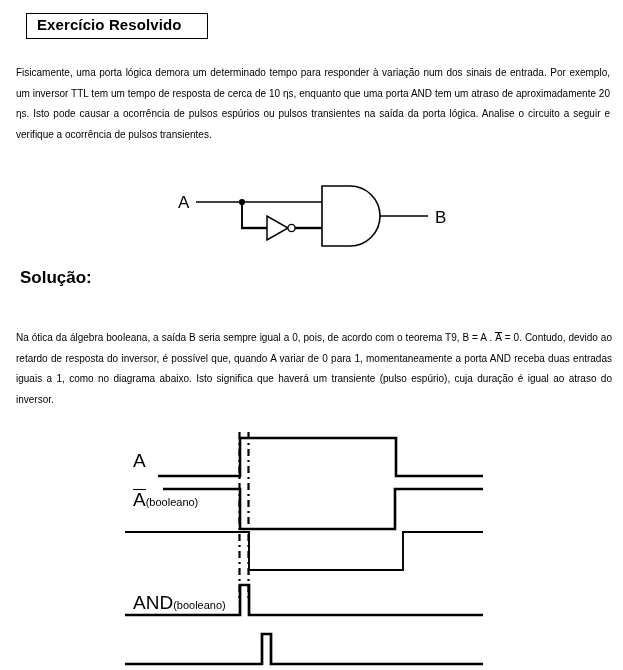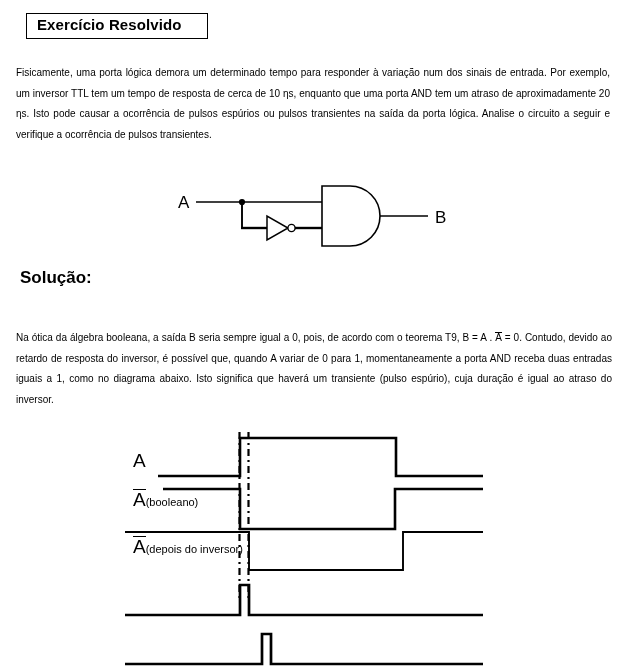--- a/index.html
+++ b/index.html
@@ -145,24 +145,24 @@
 <div id="timing-diagram">
 
   <div class="wf-label" style="left:8px; top:22px;">
     <span class="big">A</span>
   </div>
 
   <div class="wf-label" style="left:8px; top:61px;">
     <span class="big ovl">A</span><span class="small">(booleano)</span>
   </div>
 
-  <div class="wf-label" style="left:8px; top:108px;">
-    <span class="big ovl">A</span><span class="small">(depois do inversor)</span>
+
+  <div class="wf-label" style="left:8px; top:164px;">
+    <span class="big">AND</span><span class="small">(booleano)</span>
   </div>
-
 
 
   <svg width="380" height="242" viewBox="0 0 380 242" style="position:absolute; left:0; top:0;">
 
     <line x1="114.5" y1="4" x2="114.5" y2="172" stroke="#000" stroke-width="2.2" stroke-dasharray="7 4 2 4"></line>
     <line x1="123.5" y1="4" x2="123.5" y2="172" stroke="#000" stroke-width="2.2" stroke-dasharray="7 4 2 4"></line>
 
     <polyline points="33,48 115,48 115,10 271,10 271,48 358,48" fill="none" stroke="#000" stroke-width="2.6" stroke-linejoin="miter"></polyline>
 
     <polyline points="38,61 115,61 115,101 270,101 270,61 358,61" fill="none" stroke="#000" stroke-width="2.6" stroke-linejoin="miter"></polyline>

